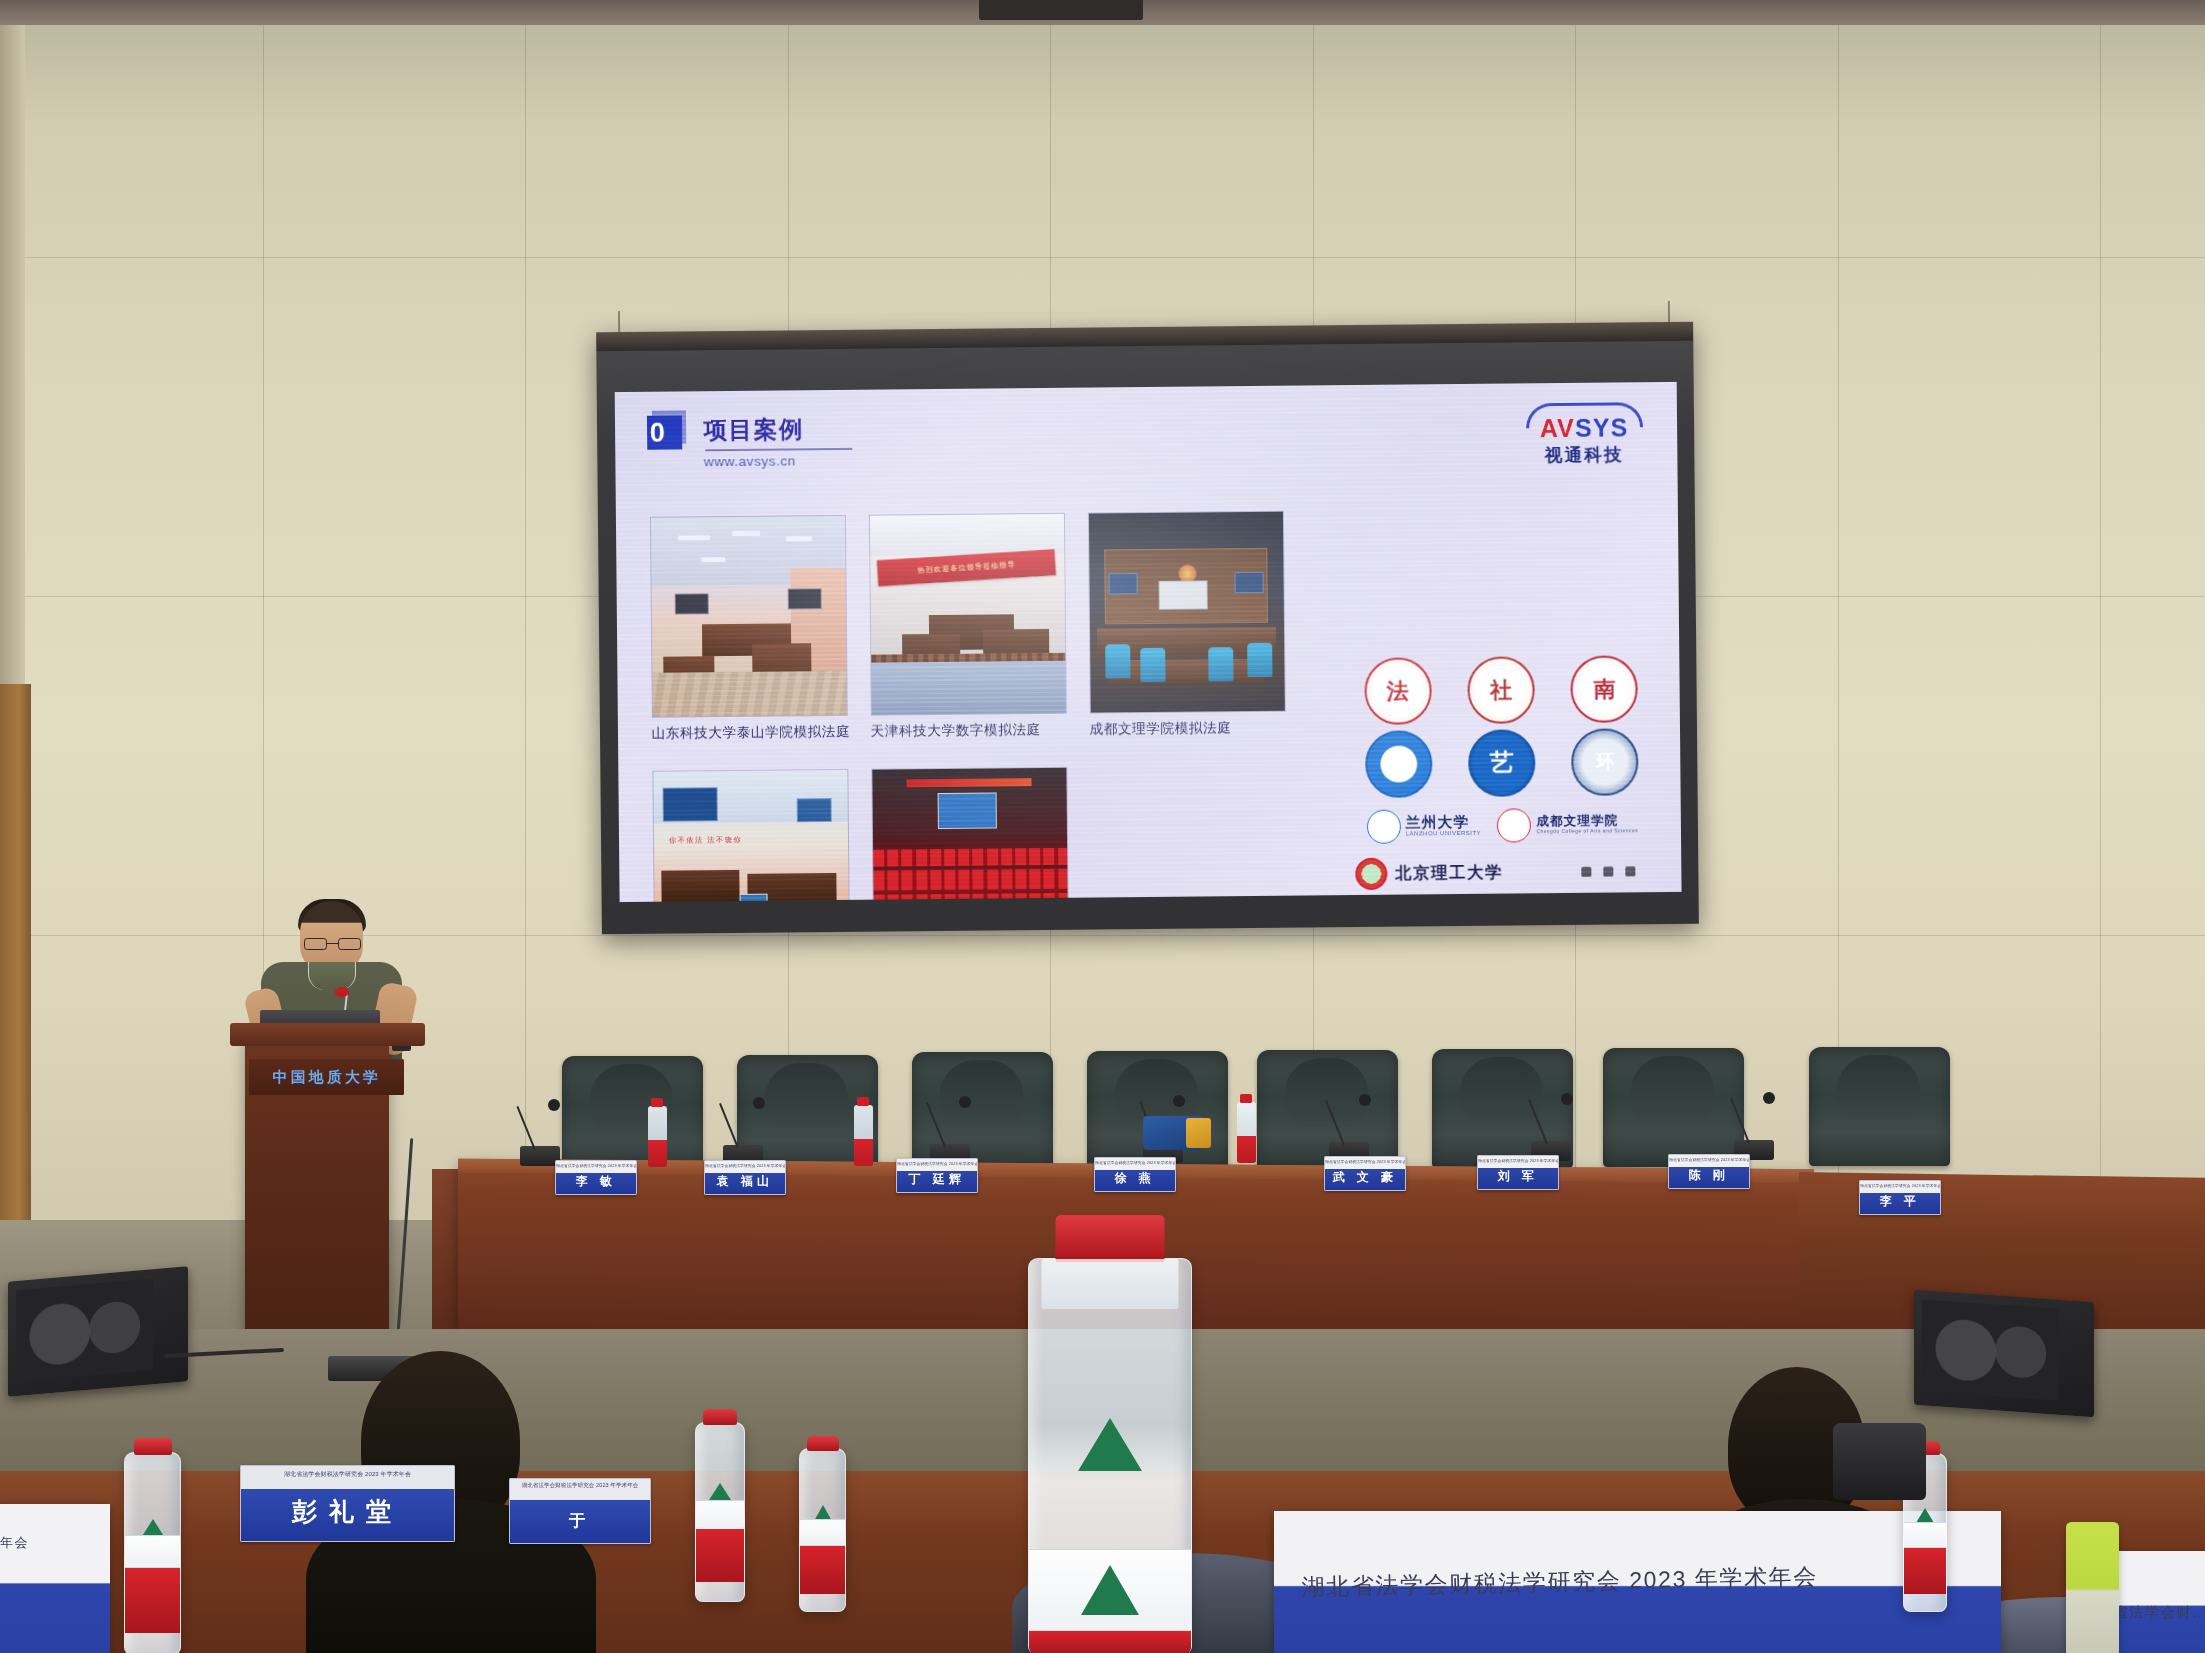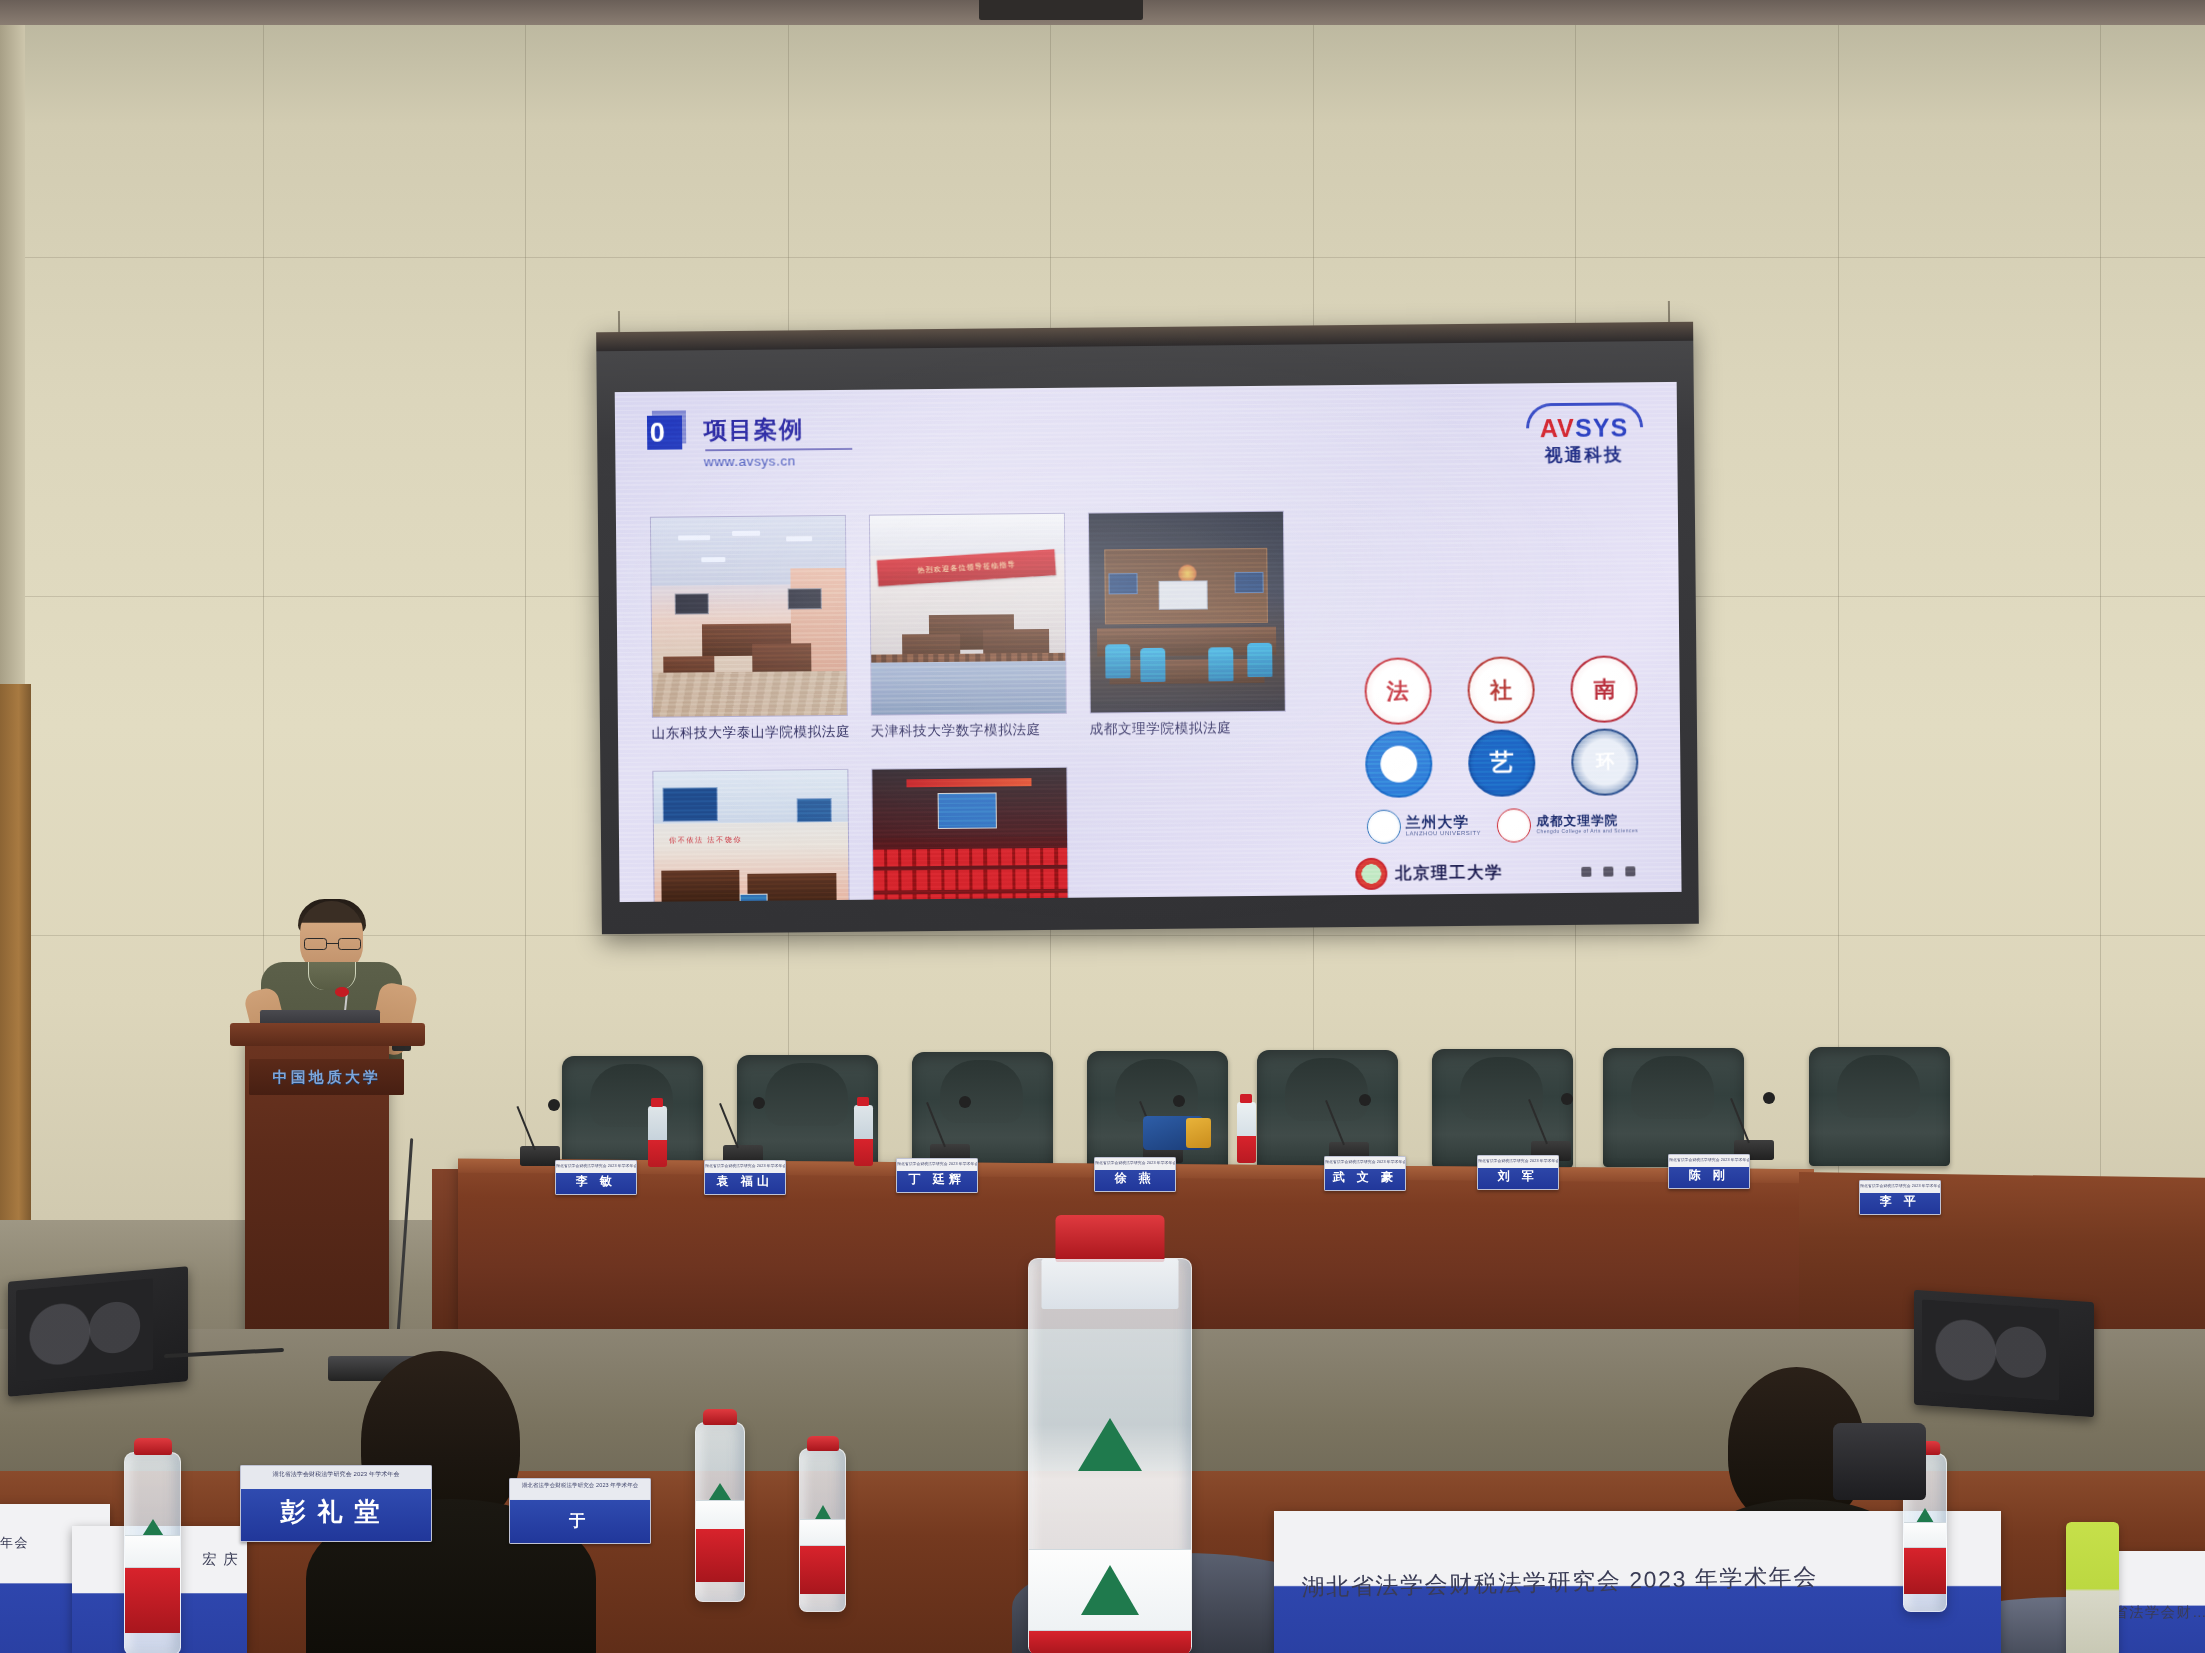--- a/index.html
+++ b/index.html
@@ -721,25 +721,22 @@
   <div class="head-silhouette" style="left:1728px;top:1367px;width:137px;height:159px;"></div>
   <div class="shoulder" style="left:1674px;top:1499px;width:257px;height:159px;background:linear-gradient(180deg,#1f1c16,#12100b);border-radius:50% 50% 0 0;"></div>
 
   <div class="shoulder" style="left:1012px;top:1553px;width:339px;height:109px;background:linear-gradient(180deg,#5a6070,#31353f);border-radius:50% 50% 0 0;"></div>
   <div class="shoulder" style="left:1914px;top:1597px;width:306px;height:82px;background:linear-gradient(180deg,#6a7082,#3a3f4c);border-radius:50% 50% 0 0;"></div>
 
   <div class="fg-board" style="left:-5.5px;top:1504px;width:115px;height:151px;">
     <div class="fg-text" style="font-size:13px;justify-content:flex-start;padding-left:5.5px;">年会</div>
   </div>
 
-  <div class="fg-board" style="left:72px;top:1526px;width:175px;height:128px;">
-    <div class="fg-text" style="font-size:14.2px;justify-content:flex-end;padding-right:7.7px;">宏 庆</div>
-  </div>
-
-  <div class="name-card" style="left:240px;top:1465px;width:192px;height:77px;background:linear-gradient(180deg,#e6e8ee 0%,#e6e8ee 30%,#2f4bb0 31%,#21379a 100%);">
+
+  <div class="name-card" style="left:240px;top:1465px;width:215px;height:77px;background:linear-gradient(180deg,#e6e8ee 0%,#e6e8ee 30%,#2f4bb0 31%,#21379a 100%);">
     <div class="nc-top" style="font-size:6px;top:4.4px;">湖北省法学会财税法学研究会 2023 年学术年会</div>
     <div class="nc-name" style="font-size:25px;letter-spacing:12px;padding-bottom:8.8px;">彭礼堂</div>
   </div>
 
   <div class="name-card" style="left:509px;top:1478px;width:142px;height:66px;background:linear-gradient(180deg,#e8eaf0 0%,#e8eaf0 32%,#2f4bb0 33%,#21379a 100%);">
     <div class="nc-top" style="font-size:5.5px;top:3.3px;">湖北省法学会财税法学研究会 2023 年学术年会</div>
     <div class="nc-name" style="font-size:16.4px;letter-spacing:5.5px;padding-bottom:6.6px;">于</div>
   </div>
 
   <div class="fg-board" style="left:1274px;top:1511px;width:727px;height:143px;">

